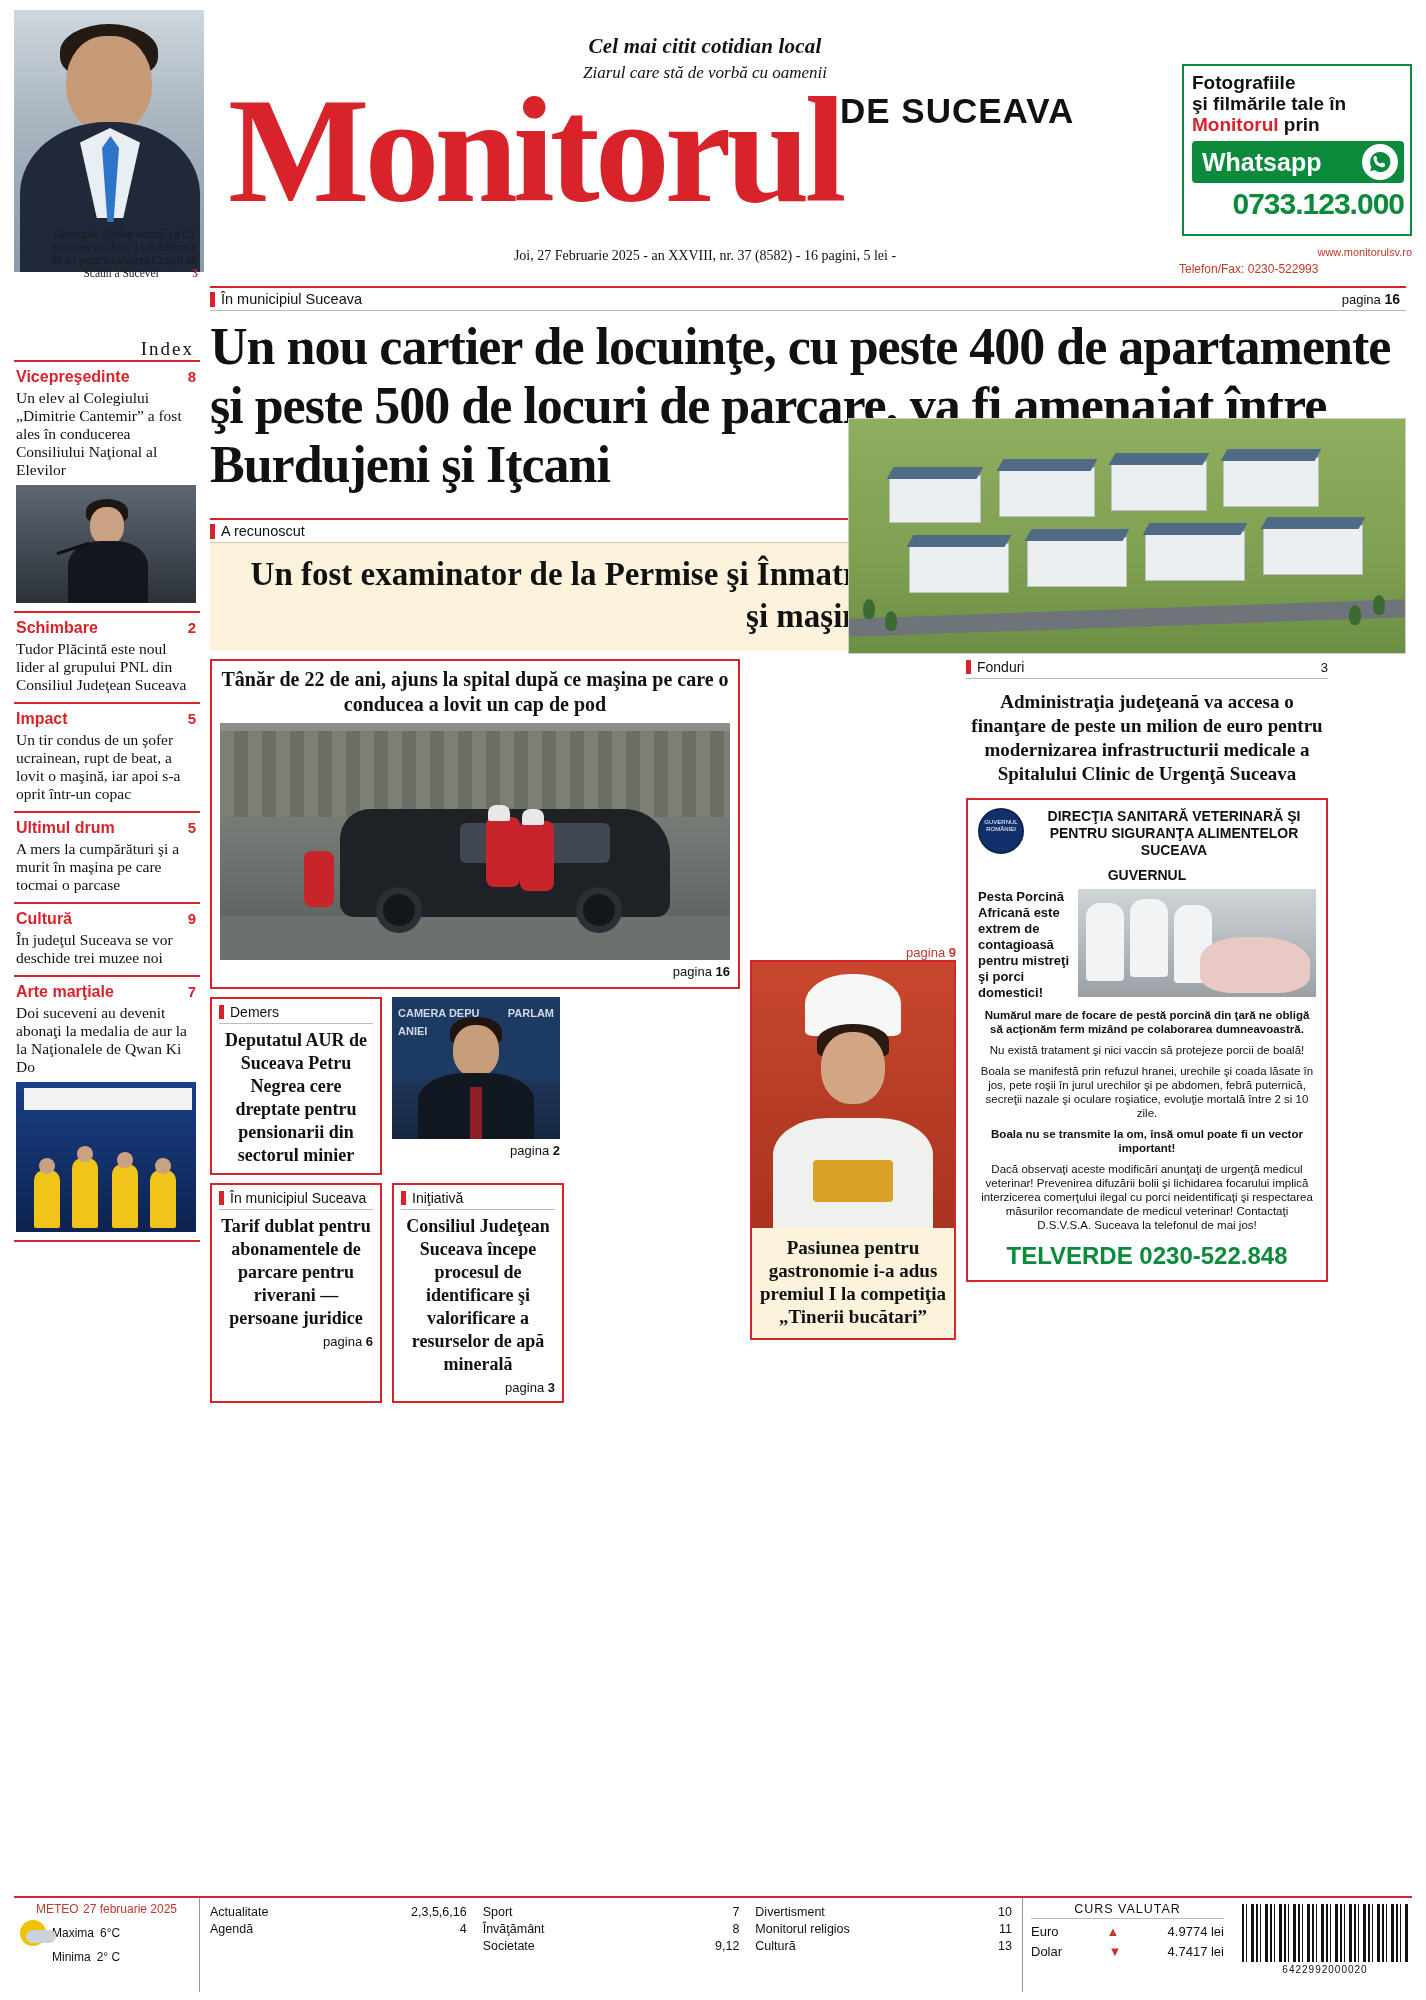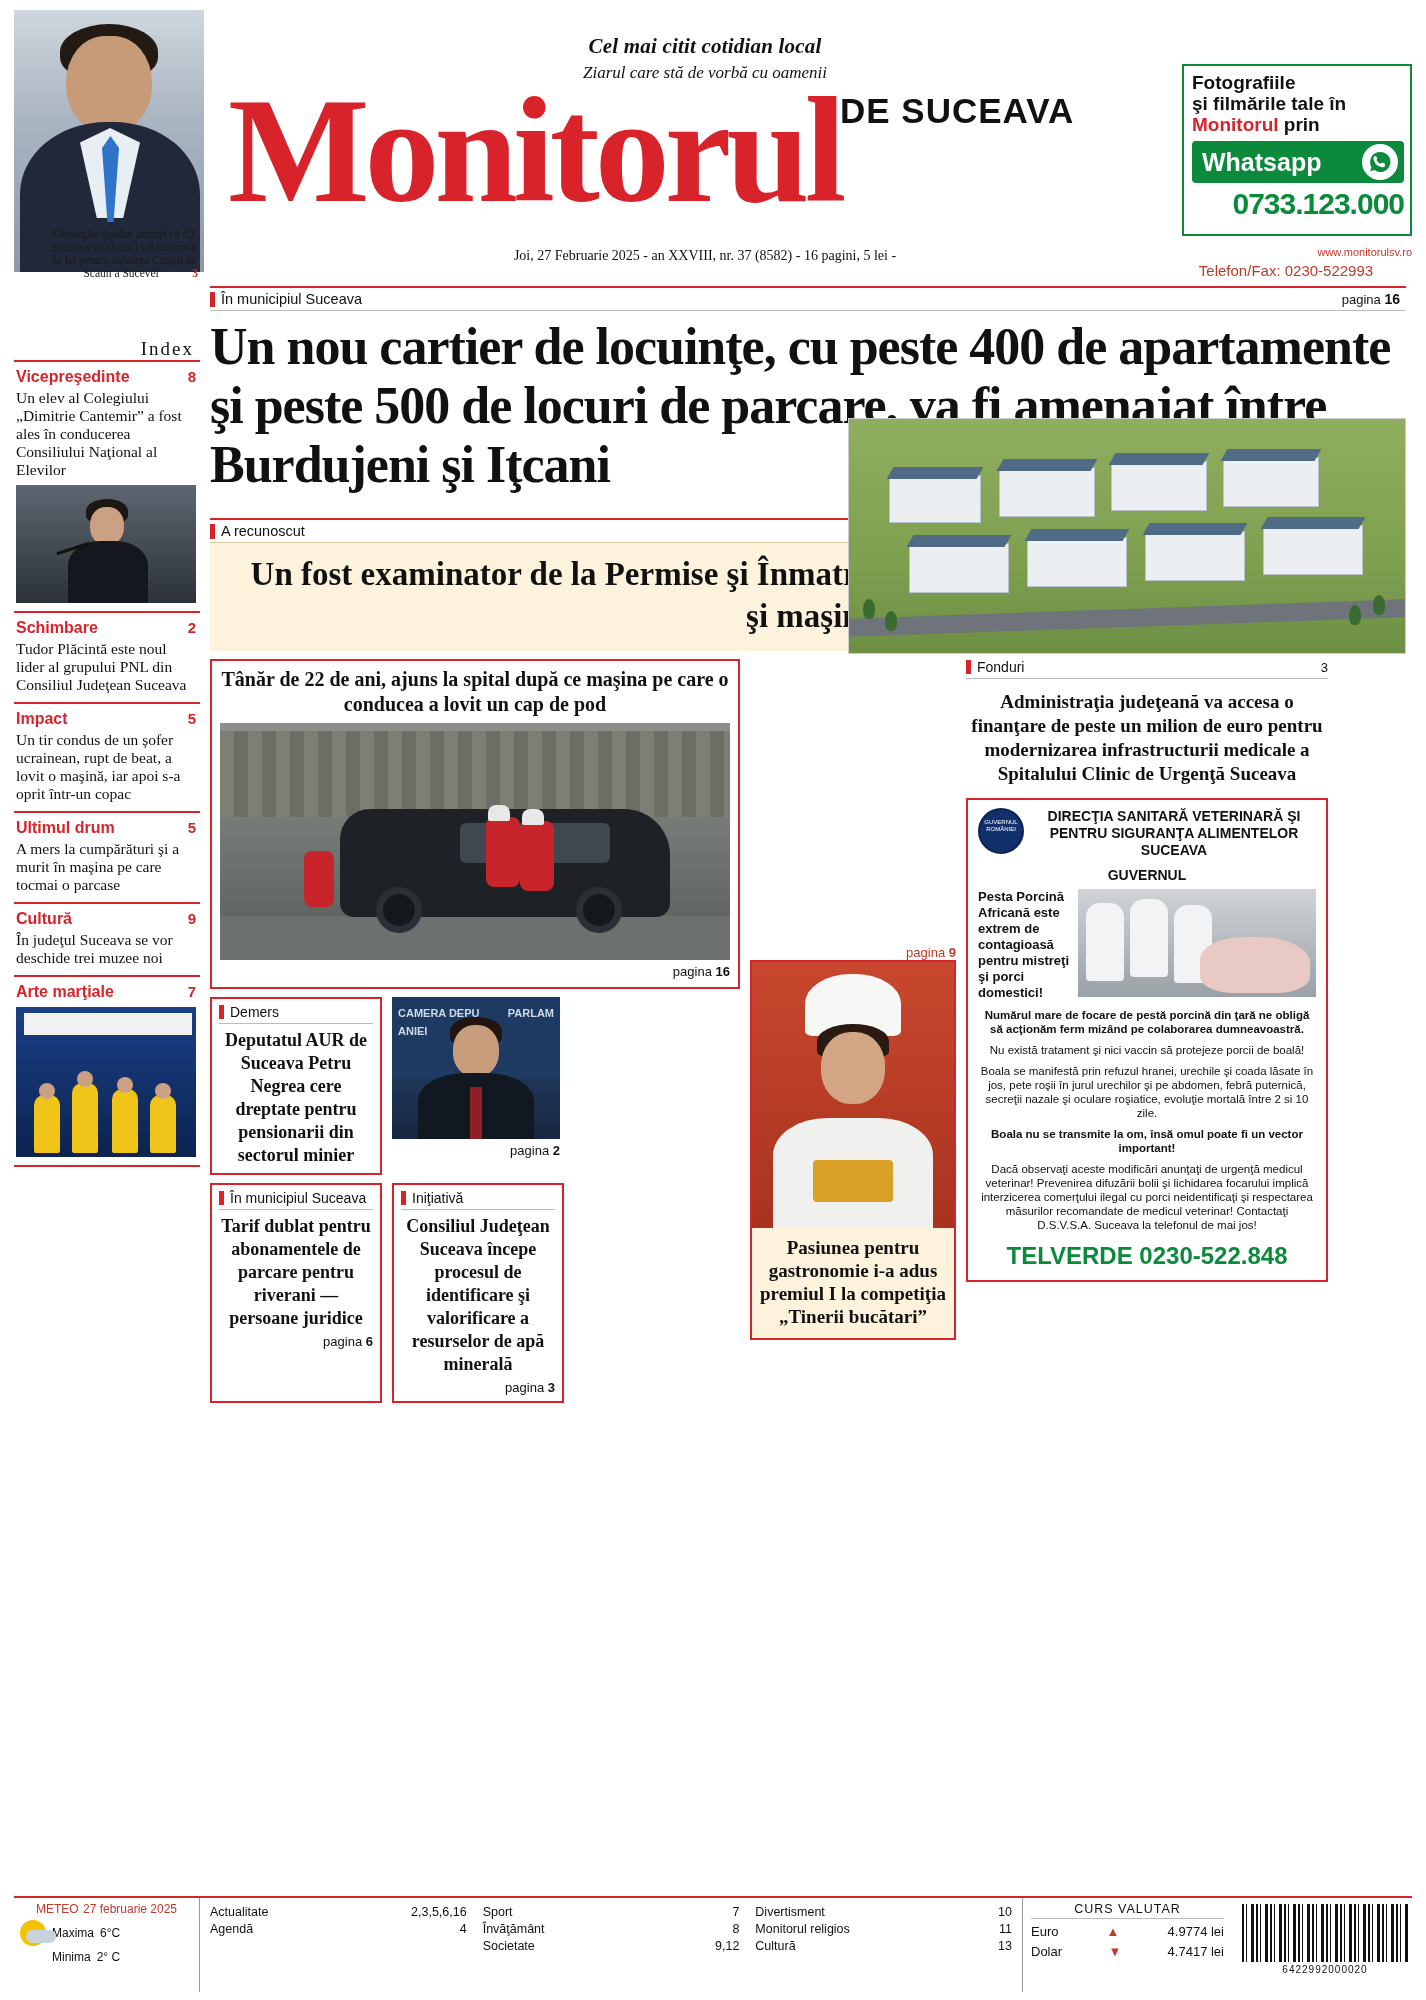--- a/index.html
+++ b/index.html
@@ -91,22 +91,22 @@
   .promo .wa .circ svg { position:absolute; left:6px; top:6px; }
   .promo .phone {
     margin-top:4px; font-weight:bold; font-size:30px; color:#0b8a3c; text-align:right;
     letter-spacing:-1px;
   }
   .promo-site {
     position:absolute; right:0; top:236px; width:230px; text-align:right;
     font-size:11px; color:#c0392b;
   }
   .promo-tel {
-    position:absolute; right:11px; top:252px; width:230px; text-align:center;
-    font-size:15px; color:#c0392b;
+    position:absolute; right:3px; top:252px; width:230px; text-align:left;
+    font-size:12px; color:#c0392b;
   }
 
   
   .content { position:relative; margin-top:4px; }
 
   .col-left { position:absolute; left:0; top:0; width:186px; }
   .col-main { position:absolute; left:196px; top:0; width:1196px; }
 
   
   .index-head {
@@ -385,20 +385,21 @@
           <span class="idx-page">9</span>
         </div>
         <div class="idx-text">În judeţul Suceava se vor deschide trei muzee noi</div>
       </div>
 
       <div class="idx-block">
         <div class="idx-head">
           <span class="idx-title">Arte marţiale</span>
           <span class="idx-page">7</span>
         </div>
+        <div class="idx-text">Doi suceveni au devenit abonaţi la medalia de aur la la Naţionalele de Qwan Ki Do</div>
         <div class="idx-photo ph-team" style="height:150px">
           <span class="banner"></span>
           <span class="kid" style="left:18px">
               <i></i>
             </span>
           <span class="kid" style="left:56px;height:70px">
               <i></i>
             </span>
           <span class="kid" style="left:96px;height:64px">
               <i></i>

